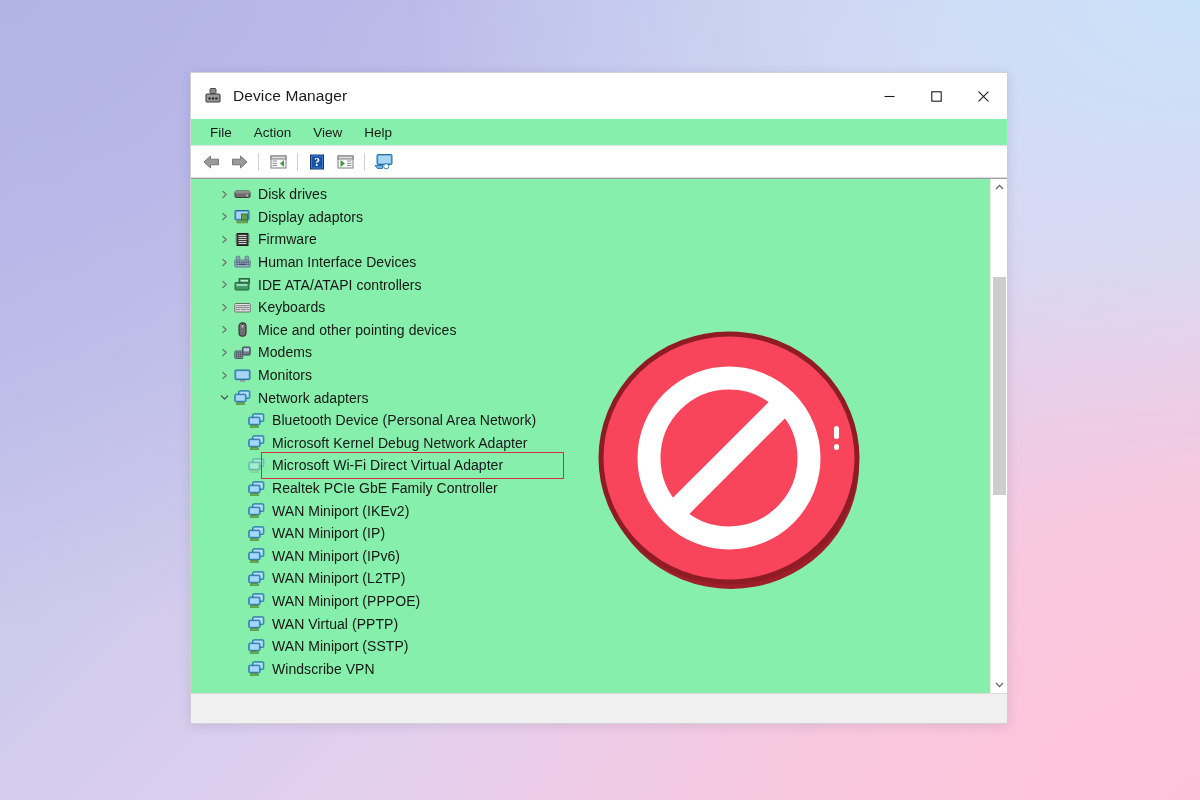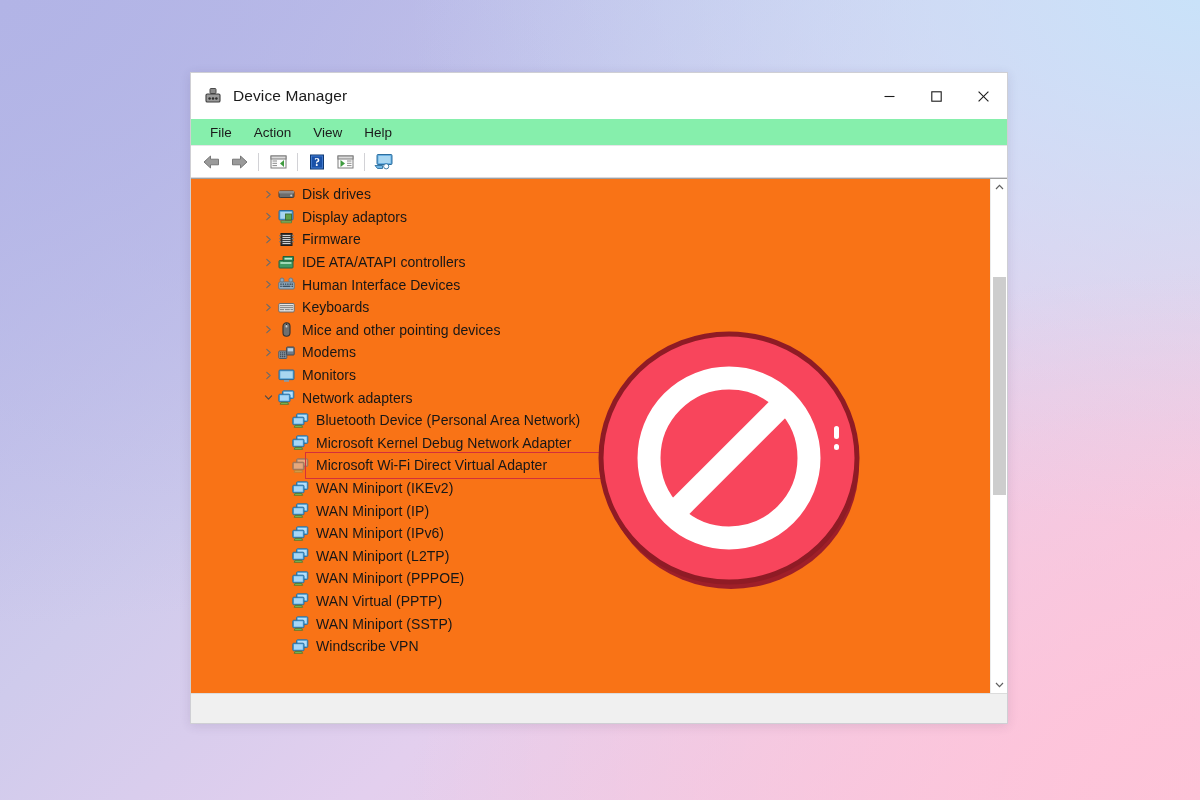--- a/index.html
+++ b/index.html
@@ -80,25 +80,24 @@
     cursor: default;
   }
   .tb-sep {
     width: 1px; height: 18px; background: #d2d2d6; margin: 0 5px;
   }
 
   
   #treewrap {
     flex: 1 1 auto;
     display: flex;
-    background: #f97316;
+    background: #86efac;
     border-top: 1px solid #9f9f9f;
     overflow: hidden;
     position: relative;
-    padding-left: 44px;
   }
   #tree {
     flex: 1 1 auto;
     padding-top: 4px;
     overflow: hidden;
     position: relative;
   }
   .row {
     height: 22.6px;
     display: flex; align-items: center;
@@ -328,36 +327,20 @@
           <span class="lbl">Firmware</span>
         </div>
         <div class="row">
           <span class="twisty">
             <svg width="9" height="9" viewBox="0 0 9 9">
               <path d="M2.8 1.4 L6.2 4.5 L2.8 7.6" fill="none" stroke="#6b6b6b" stroke-width="1.15" stroke-linecap="round" stroke-linejoin="round"></path>
             </svg>
           </span>
           <span class="ico">
             <svg width="17" height="15" viewBox="0 0 17 15">
-              <rect x="1" y="5.5" width="14" height="7.5" rx="0.8" fill="#3f9a64" stroke="#256340" stroke-width="1"></rect>
-              <rect x="2.4" y="7" width="11" height="2" fill="#9fd9b7"></rect>
-              <path d="M5 1.5 L15.5 1.5 L15.5 6 L5 6 Z" fill="#2f8a56" stroke="#1d5c3a" stroke-width="0.9"></path>
-              <rect x="6.5" y="2.8" width="7.5" height="1.8" fill="#bfe8cf"></rect>
-            </svg>
-          </span>
-          <span class="lbl">IDE ATA/ATAPI controllers</span>
-        </div>
-        <div class="row">
-          <span class="twisty">
-            <svg width="9" height="9" viewBox="0 0 9 9">
-              <path d="M2.8 1.4 L6.2 4.5 L2.8 7.6" fill="none" stroke="#6b6b6b" stroke-width="1.15" stroke-linecap="round" stroke-linejoin="round"></path>
-            </svg>
-          </span>
-          <span class="ico">
-            <svg width="17" height="15" viewBox="0 0 17 15">
               <rect x="0.8" y="5" width="15.4" height="7" rx="1" fill="#9fb6c9" stroke="#5b7488" stroke-width="1"></rect>
               <g fill="#3d5263">
                 <rect x="2.2" y="6.4" width="1.6" height="1.5"></rect>
                 <rect x="4.5" y="6.4" width="1.6" height="1.5"></rect>
                 <rect x="6.8" y="6.4" width="1.6" height="1.5"></rect>
                 <rect x="9.1" y="6.4" width="1.6" height="1.5"></rect>
                 <rect x="11.4" y="6.4" width="1.6" height="1.5"></rect>
                 <rect x="13.4" y="6.4" width="1.6" height="1.5"></rect>
                 <rect x="2.2" y="8.6" width="1.6" height="1.5"></rect>
                 <rect x="4.5" y="8.6" width="8" height="1.5"></rect>
@@ -370,20 +353,36 @@
           <span class="lbl">Human Interface Devices</span>
         </div>
         <div class="row">
           <span class="twisty">
             <svg width="9" height="9" viewBox="0 0 9 9">
               <path d="M2.8 1.4 L6.2 4.5 L2.8 7.6" fill="none" stroke="#6b6b6b" stroke-width="1.15" stroke-linecap="round" stroke-linejoin="round"></path>
             </svg>
           </span>
           <span class="ico">
             <svg width="17" height="15" viewBox="0 0 17 15">
+              <rect x="1" y="5.5" width="14" height="7.5" rx="0.8" fill="#3f9a64" stroke="#256340" stroke-width="1"></rect>
+              <rect x="2.4" y="7" width="11" height="2" fill="#9fd9b7"></rect>
+              <path d="M5 1.5 L15.5 1.5 L15.5 6 L5 6 Z" fill="#2f8a56" stroke="#1d5c3a" stroke-width="0.9"></path>
+              <rect x="6.5" y="2.8" width="7.5" height="1.8" fill="#bfe8cf"></rect>
+            </svg>
+          </span>
+          <span class="lbl">IDE ATA/ATAPI controllers</span>
+        </div>
+        <div class="row">
+          <span class="twisty">
+            <svg width="9" height="9" viewBox="0 0 9 9">
+              <path d="M2.8 1.4 L6.2 4.5 L2.8 7.6" fill="none" stroke="#6b6b6b" stroke-width="1.15" stroke-linecap="round" stroke-linejoin="round"></path>
+            </svg>
+          </span>
+          <span class="ico">
+            <svg width="17" height="15" viewBox="0 0 17 15">
               <rect x="0.8" y="3.5" width="15.4" height="8.5" rx="1" fill="#e6e6e6" stroke="#6a6a6a" stroke-width="1"></rect>
               <g fill="#8c8c8c">
                 <rect x="2" y="5" width="13" height="1.2"></rect>
                 <rect x="2" y="7" width="13" height="1.2"></rect>
                 <rect x="2" y="9" width="4" height="1.2"></rect>
                 <rect x="6.8" y="9" width="5" height="1.2"></rect>
                 <rect x="12.4" y="9" width="2.6" height="1.2"></rect>
               </g>
             </svg>
           </span>
@@ -503,20 +502,32 @@
         <div class="row child">
           <span class="ico">
             <svg width="17" height="15" viewBox="0 0 17 15">
               <rect x="4.6" y="0.8" width="11.2" height="7.6" rx="1" fill="#5fb3e8" stroke="#2b6f9e" stroke-width="1"></rect>
               <rect x="5.8" y="1.9" width="8.8" height="5.3" fill="#b5defa"></rect>
               <rect x="0.8" y="4.2" width="11.2" height="7.6" rx="1" fill="#4da5e2" stroke="#2b6f9e" stroke-width="1"></rect>
               <rect x="2" y="5.3" width="8.8" height="5.3" fill="#a7d7f7"></rect>
               <path d="M3.2 12.4 L9.6 12.4 L10.6 14.3 L2.2 14.3 Z" fill="#79bd5c" stroke="#47762f" stroke-width="0.8" stroke-linejoin="round"></path>
             </svg>
           </span>
+          <span class="lbl">Realtek PCIe GbE Family Controller</span>
+        </div>
+        <div class="row child">
+          <span class="ico">
+            <svg width="17" height="15" viewBox="0 0 17 15">
+              <rect x="4.6" y="0.8" width="11.2" height="7.6" rx="1" fill="#5fb3e8" stroke="#2b6f9e" stroke-width="1"></rect>
+              <rect x="5.8" y="1.9" width="8.8" height="5.3" fill="#b5defa"></rect>
+              <rect x="0.8" y="4.2" width="11.2" height="7.6" rx="1" fill="#4da5e2" stroke="#2b6f9e" stroke-width="1"></rect>
+              <rect x="2" y="5.3" width="8.8" height="5.3" fill="#a7d7f7"></rect>
+              <path d="M3.2 12.4 L9.6 12.4 L10.6 14.3 L2.2 14.3 Z" fill="#79bd5c" stroke="#47762f" stroke-width="0.8" stroke-linejoin="round"></path>
+            </svg>
+          </span>
           <span class="lbl">WAN Miniport (IKEv2)</span>
         </div>
         <div class="row child">
           <span class="ico">
             <svg width="17" height="15" viewBox="0 0 17 15">
               <rect x="4.6" y="0.8" width="11.2" height="7.6" rx="1" fill="#5fb3e8" stroke="#2b6f9e" stroke-width="1"></rect>
               <rect x="5.8" y="1.9" width="8.8" height="5.3" fill="#b5defa"></rect>
               <rect x="0.8" y="4.2" width="11.2" height="7.6" rx="1" fill="#4da5e2" stroke="#2b6f9e" stroke-width="1"></rect>
               <rect x="2" y="5.3" width="8.8" height="5.3" fill="#a7d7f7"></rect>
               <path d="M3.2 12.4 L9.6 12.4 L10.6 14.3 L2.2 14.3 Z" fill="#79bd5c" stroke="#47762f" stroke-width="0.8" stroke-linejoin="round"></path>

